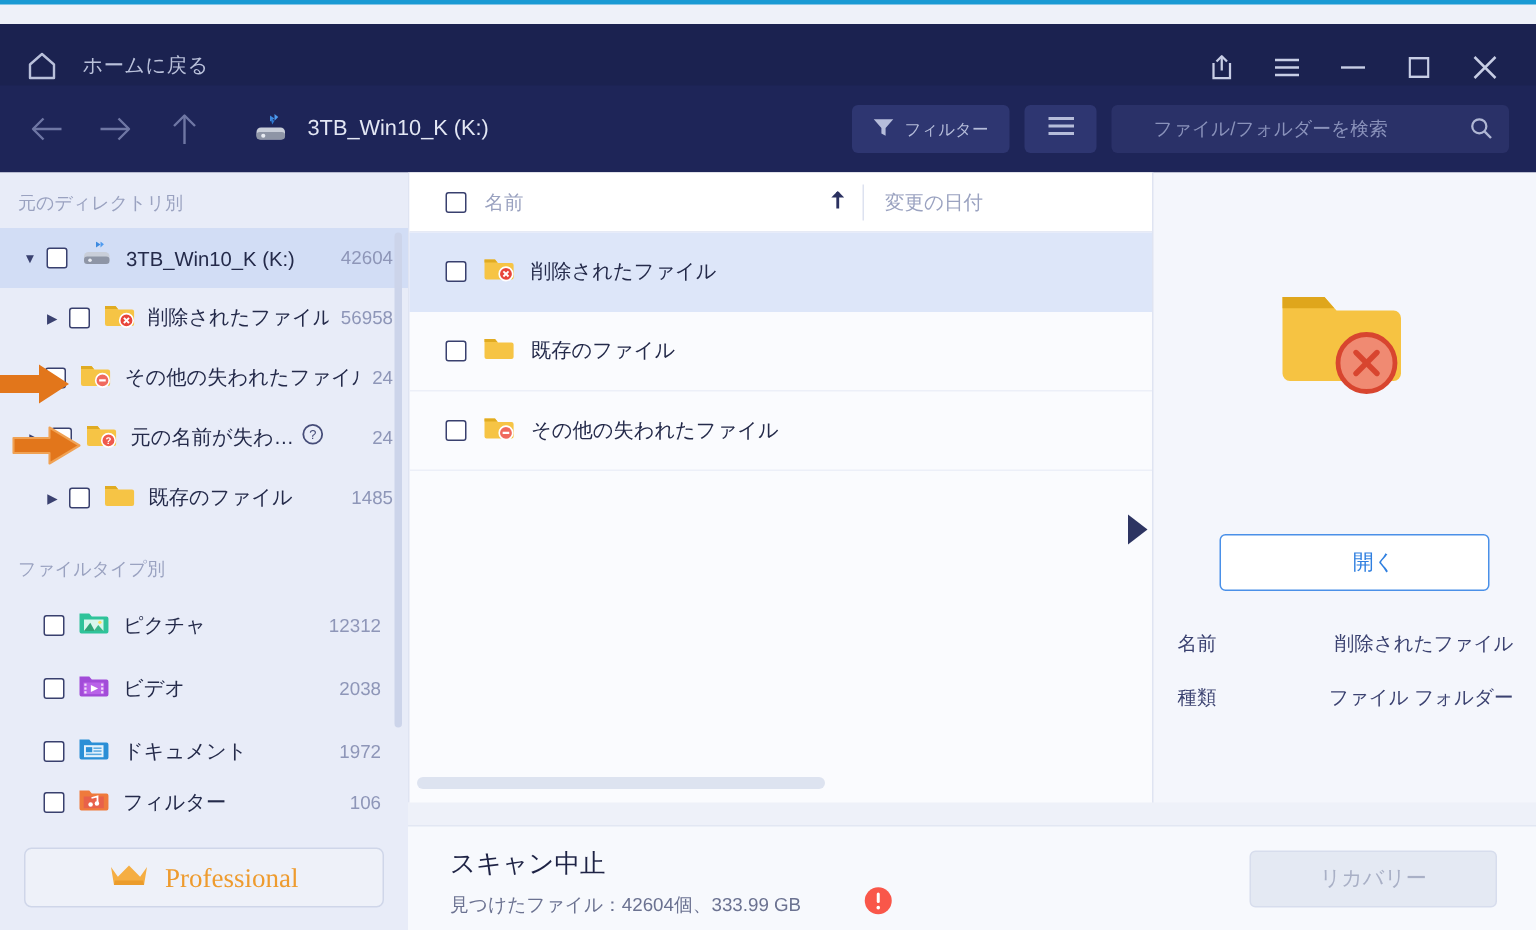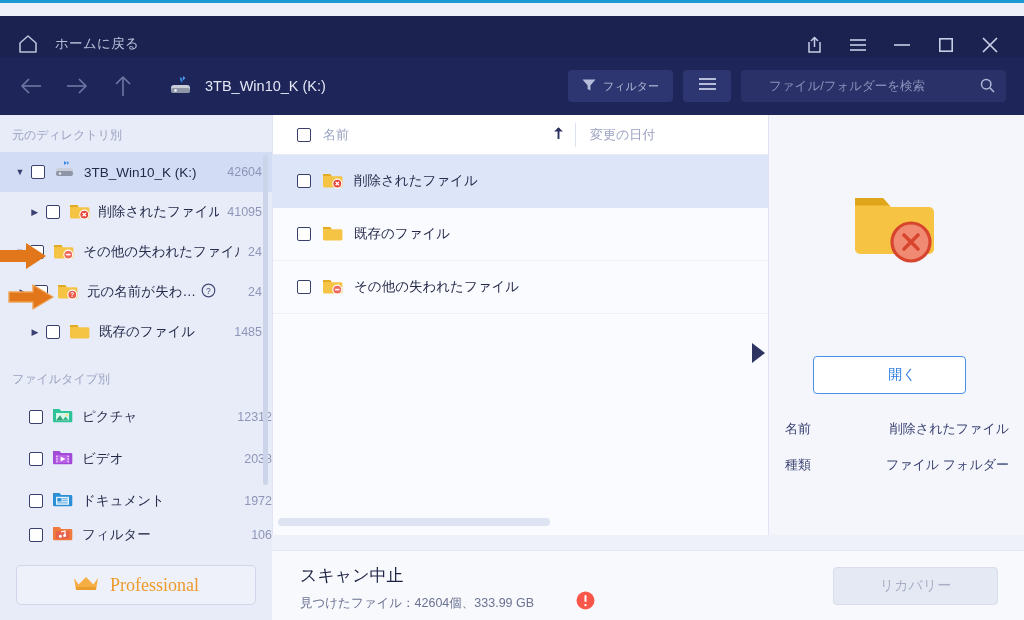--- a/index.html
+++ b/index.html
@@ -106,21 +106,21 @@
   .folder-ico { margin-left: 9px; flex: none; }
   .tree-label {
     color: #242a4a; font-size: 13.5px; margin-left: 8px;
     white-space: nowrap; overflow: hidden;
   }
   .tree-count {
     color: #8e96b8; font-size: 12.5px; margin-left: auto; padding-left: 8px;
   }
   .helpico { margin-left: 5px; flex: none; }
 
-  .type-row { height: 42px; display: flex; align-items: center; padding-right: 0; justify-content: center; }
+  .type-row { height: 42px; display: flex; align-items: center; padding-right: 18px; justify-content: center; }
   .type-row .cbox { margin-left: 29px; }
   .type-label { color: #242a4a; font-size: 13.5px; margin-left: 9px; }
   .type-count { color: #8e96b8; font-size: 12.5px; margin-left: auto; }
 
   .side-scroll {
     position: absolute; right: 4px; top: 40px; width: 5px; height: 330px;
     background: #ccd4ea; border-radius: 3px;
   }
 
   
@@ -181,21 +181,21 @@
     background: #dde3f0; border-radius: 4px;
   }
 
   
   .preview {
     position: absolute; left: 768px; top: 115px; width: 256px; height: 420px;
     background: #f4f6fc; border-left: 1px solid #dfe4f2;
   }
   .pv-icon { position: absolute; left: 50%; top: 72px; transform: translateX(-50%); }
   .pv-open {
-    position: absolute; left: 44px; top: 241px; width: 153px; height: 38px;
+    position: absolute; left: 44px; top: 241px; width: 180px; height: 38px;
     border: 1px solid #4a90e8; border-radius: 4px; background: #ffffff;
     color: #2f7fe0; font-size: 14px;
     display: flex; align-items: center; justify-content: center; padding-left: 26px;
   }
   .pv-field {
     position: absolute; width: 224px; left: 16px;
     display: flex; align-items: baseline;
   }
   .pv-key { color: #3a4170; font-size: 13px; }
   .pv-val { color: #3a4170; font-size: 13px; margin-left: auto; }
@@ -371,21 +371,21 @@
             <path d="M1 4 H8 L10 6.3 H19 A1.4 1.4 0 0 1 20.4 7.7 V16 A1.4 1.4 0 0 1 19 17.4 H2.4 A1.4 1.4 0 0 1 1 16 Z" fill="#f6c445"></path>
             <path d="M1 4 H8 L9.6 6 H1 Z" fill="#e0ab22"></path>
             <circle cx="15.3" cy="13.6" r="4.5" fill="#e8453a" stroke="#fff" stroke-width="1.1"></circle>
             <g stroke="#fff" stroke-width="1.3">
               <path d="M13.6 11.9 L17 15.3"></path>
               <path d="M17 11.9 L13.6 15.3"></path>
             </g>
           </svg>
       </span>
       <span class="tree-label">削除されたファイル</span>
-      <span class="tree-count">41095</span>
+      <span class="tree-count">56958</span>
     </div>
 
     <div class="tree-row" style="padding-left:12px;">
       <span class="twisty">▼</span>
       <span class="cbox"></span>
       <span class="folder-ico">
         <svg width="22" height="19" viewBox="0 0 22 19">
             <path d="M1 4 H8 L10 6.3 H19 A1.4 1.4 0 0 1 20.4 7.7 V16 A1.4 1.4 0 0 1 19 17.4 H2.4 A1.4 1.4 0 0 1 1 16 Z" fill="#f6c445"></path>
             <path d="M1 4 H8 L9.6 6 H1 Z" fill="#e0ab22"></path>
             <circle cx="15.3" cy="13.6" r="4.5" fill="#f06a5e" stroke="#fff" stroke-width="1.1"></circle>

